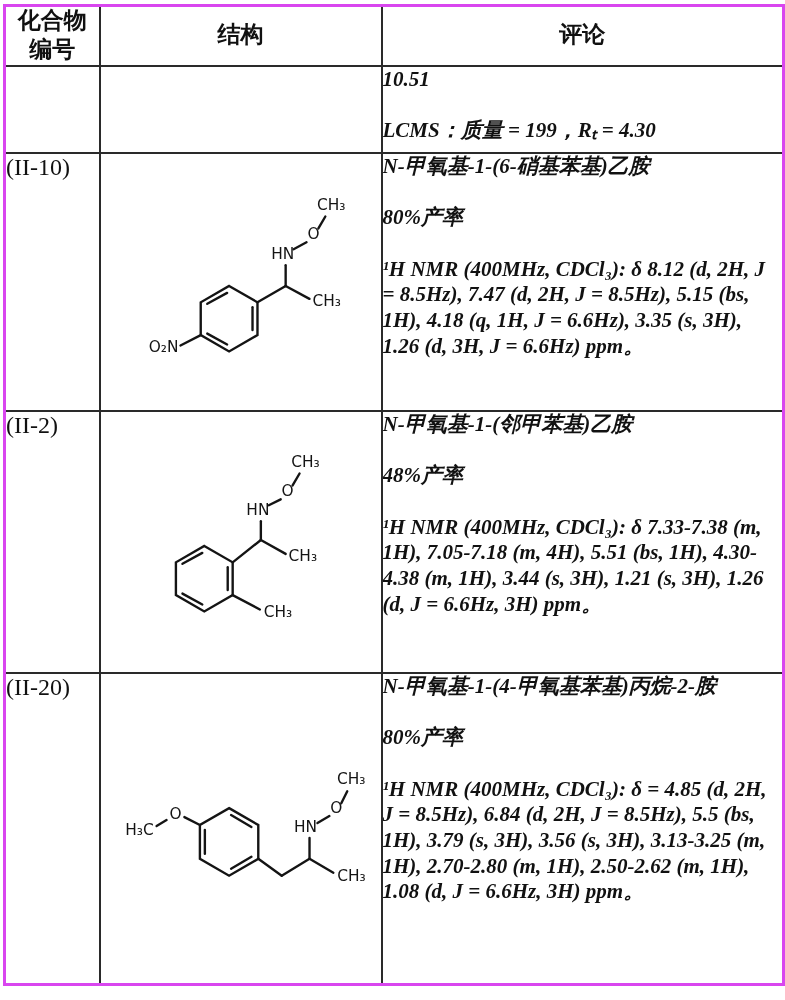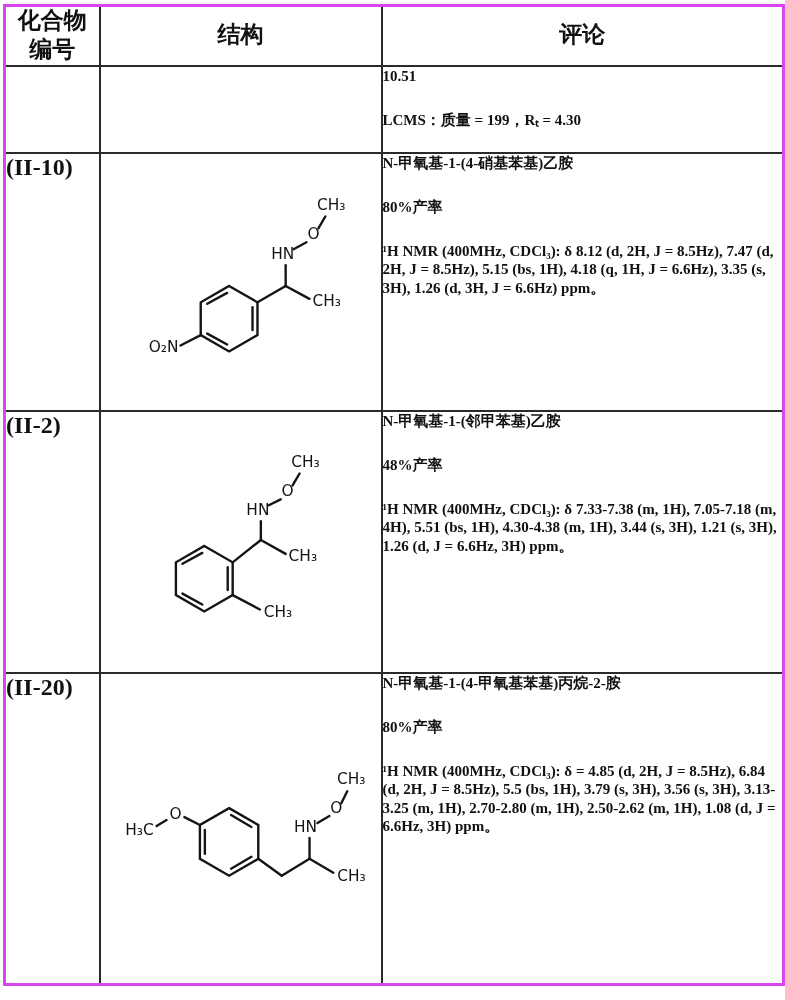--- a/index.html
+++ b/index.html
@@ -31,33 +31,34 @@
   }
   th.hdr {
     font-weight: 700;
     font-size: 23px;
     line-height: 1.25;
     text-align: center;
     vertical-align: middle !important;
     padding: 4px 2px;
   }
   td.idcell {
-    font-weight: 700;
+    font-weight: 400;
     font-size: 24px;
     padding: 4px 2px 0 7px;
     white-space: nowrap;
   }
   td.structcell {
     padding: 0;
   }
   td.commentcell {
     padding: 3px 6px 2px 8px;
     font-weight: 700;
-    font-size: 15px;
+    font-size: 21px;
     line-height: 1.22;
+    font-style: italic;
   }
   td.commentcell p {
     margin: 0 0 26px 0;
   }
   td.commentcell p:last-child {
     margin-bottom: 0;
   }
   svg.mol {
     display: block;
   }
@@ -121,21 +122,21 @@
         <text x="213" y="153" text-anchor="start">CH₃</text>
         <line x1="186" y1="133" x2="186" y2="112"></line>
         <text x="183" y="106" text-anchor="middle">HN</text>
         <line x1="194" y1="96" x2="207" y2="89"></line>
         <text x="214" y="86" text-anchor="middle">O</text>
         <line x1="219" y1="75" x2="226" y2="63"></line>
         <text x="232" y="56" text-anchor="middle">CH₃</text>
       </svg>
     </td>
     <td class="commentcell">
-      <p>N-甲氧基-1-(4-硝基苯基)乙胺</p>
+      <p>N-甲氧基-1-(6-硝基苯基)乙胺</p>
       <p>80%产率</p>
       <p>¹H NMR (400MHz, CDCl₃): δ 8.12 (d, 2H, J = 8.5Hz), 7.47 (d, 2H, J = 8.5Hz), 5.15 (bs, 1H), 4.18 (q, 1H, J = 6.6Hz), 3.35 (s, 3H), 1.26 (d, 3H, J = 6.6Hz) ppm。</p>
     </td>
   </tr>
 
   <tr style="height:262px">
     <td class="idcell">(II-2)</td>
     <td class="structcell">
       <svg class="mol" width="282" height="258" viewBox="0 0 284 260">
 

